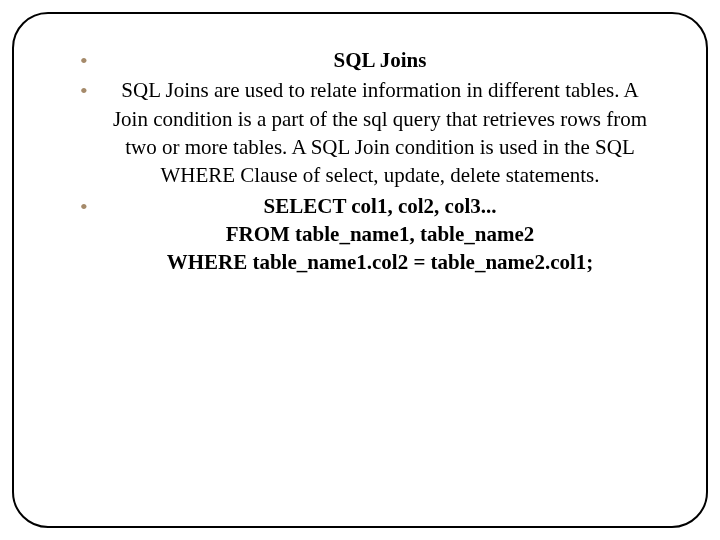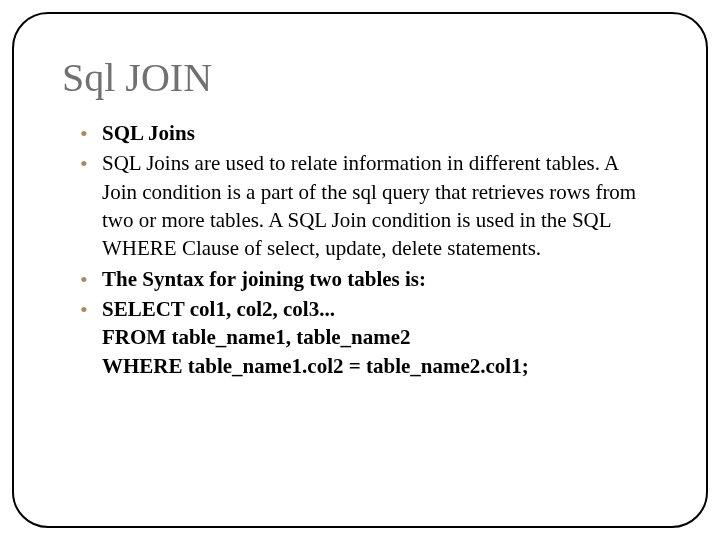--- a/index.html
+++ b/index.html
@@ -27,20 +27,21 @@
     .title {
       font-size: 40px;
       color: #717171;
       font-weight: normal;
       margin-bottom: 18px;
       margin-top: 8px;
     }
     .bullet-list {
       list-style: none;
       padding-left: 18px;
+      text-align: center;
     }
     .bullet-list li {
       position: relative;
       padding-left: 22px;
       font-size: 21px;
       line-height: 1.35;
       color: #000;
       margin-bottom: 2px;
     }
     .bullet-list li::before {
@@ -57,22 +58,20 @@
     }
     .code-block {
       white-space: pre-line;
       font-weight: bold;
     }
   </style>
 </head>
 <body>
 
 <div class="slide-frame">
-  <h1 class="title">Sql JOIN</h1>
   <ul class="bullet-list">
     <li><span class="bold">SQL Joins</span></li>
     <li><span>SQL Joins are used to relate information in different tables. A Join condition is a part of the sql query that retrieves rows from two or more tables. A SQL Join condition is used in the SQL WHERE Clause of select, update, delete statements.</span></li>
-    <li><span class="bold">The Syntax for joining two tables is:</span></li>
     <li><span class="code-block">SELECT col1, col2, col3...
 FROM table_name1, table_name2
 WHERE table_name1.col2 = table_name2.col1;</span></li>
   </ul>
 </div>
 
 </body></html>

